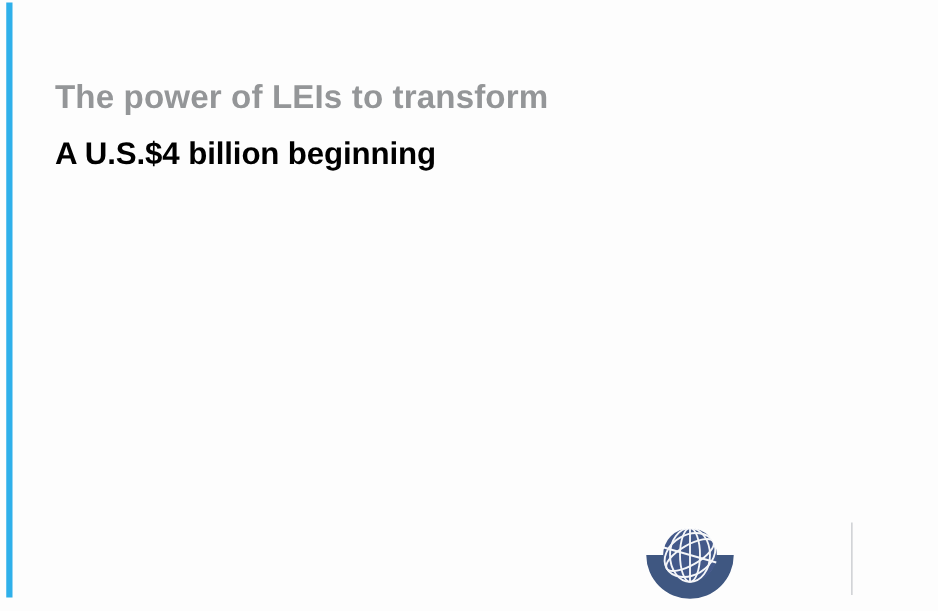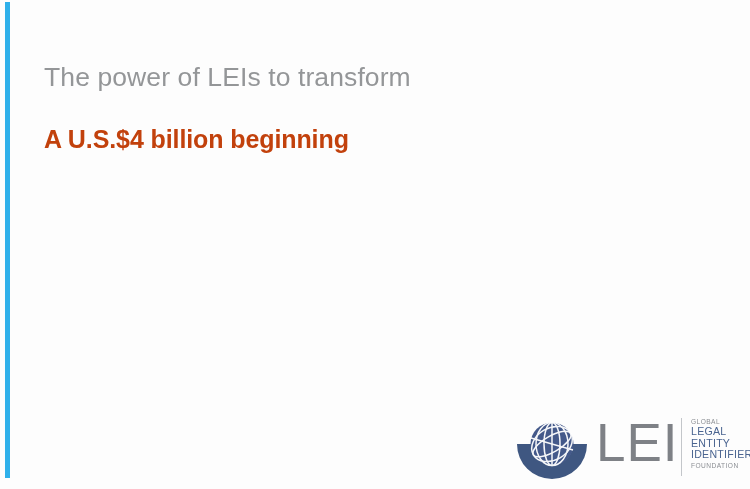--- a/index.html
+++ b/index.html
@@ -35,33 +35,33 @@
 
   
   #title-block {
     position: absolute;
     left: 44px;
     top: 58px;
     width: 620px;
   }
   .title-line {
     font-size: 26.5px;
-    font-weight: 400;
+    font-weight: 700;
     color: #949698;
     letter-spacing: 0.1px;
     line-height: 38px;
     white-space: nowrap;
   }
   #subtitle-line {
     font-size: 25px;
     font-weight: 700;
-    color: #c2410c;
+    color: #000000;
     letter-spacing: -0.1px;
     line-height: 38px;
-    margin-top: 24px;
+    margin-top: 8px;
     white-space: nowrap;
   }
 
   
   #logo {
     position: absolute;
     left: 514px;
     top: 406px;
     width: 228px;
     height: 76px;
@@ -154,27 +154,19 @@
           <ellipse cx="38" cy="37" rx="21.5" ry="8" transform="rotate(-30 38 37)"></ellipse>
           <ellipse cx="38" cy="37" rx="21.5" ry="16" transform="rotate(-30 38 37)"></ellipse>
           <line x1="38" y1="15.5" x2="38" y2="58.5"></line>
           <line x1="17" y1="31" x2="59" y2="43"></line>
         </g>
 
         <path d="M 16.5 15 L 36 4 L 20 22 Z" fill="#fdfdfd"></path>
       </svg>
     </div>
 
-    <div id="logo-lei-text">LEI</div>
 
     <div id="logo-divider"></div>
 
-    <div id="logo-wordmark">
-      <div class="wm-small">GLOBAL</div>
-      <div class="wm-large">LEGAL</div>
-      <div class="wm-large">ENTITY</div>
-      <div class="wm-large">IDENTIFIER</div>
-      <div class="wm-small">FOUNDATION</div>
-    </div>
 
   </div>
 
 </div>
 
 </body></html>

